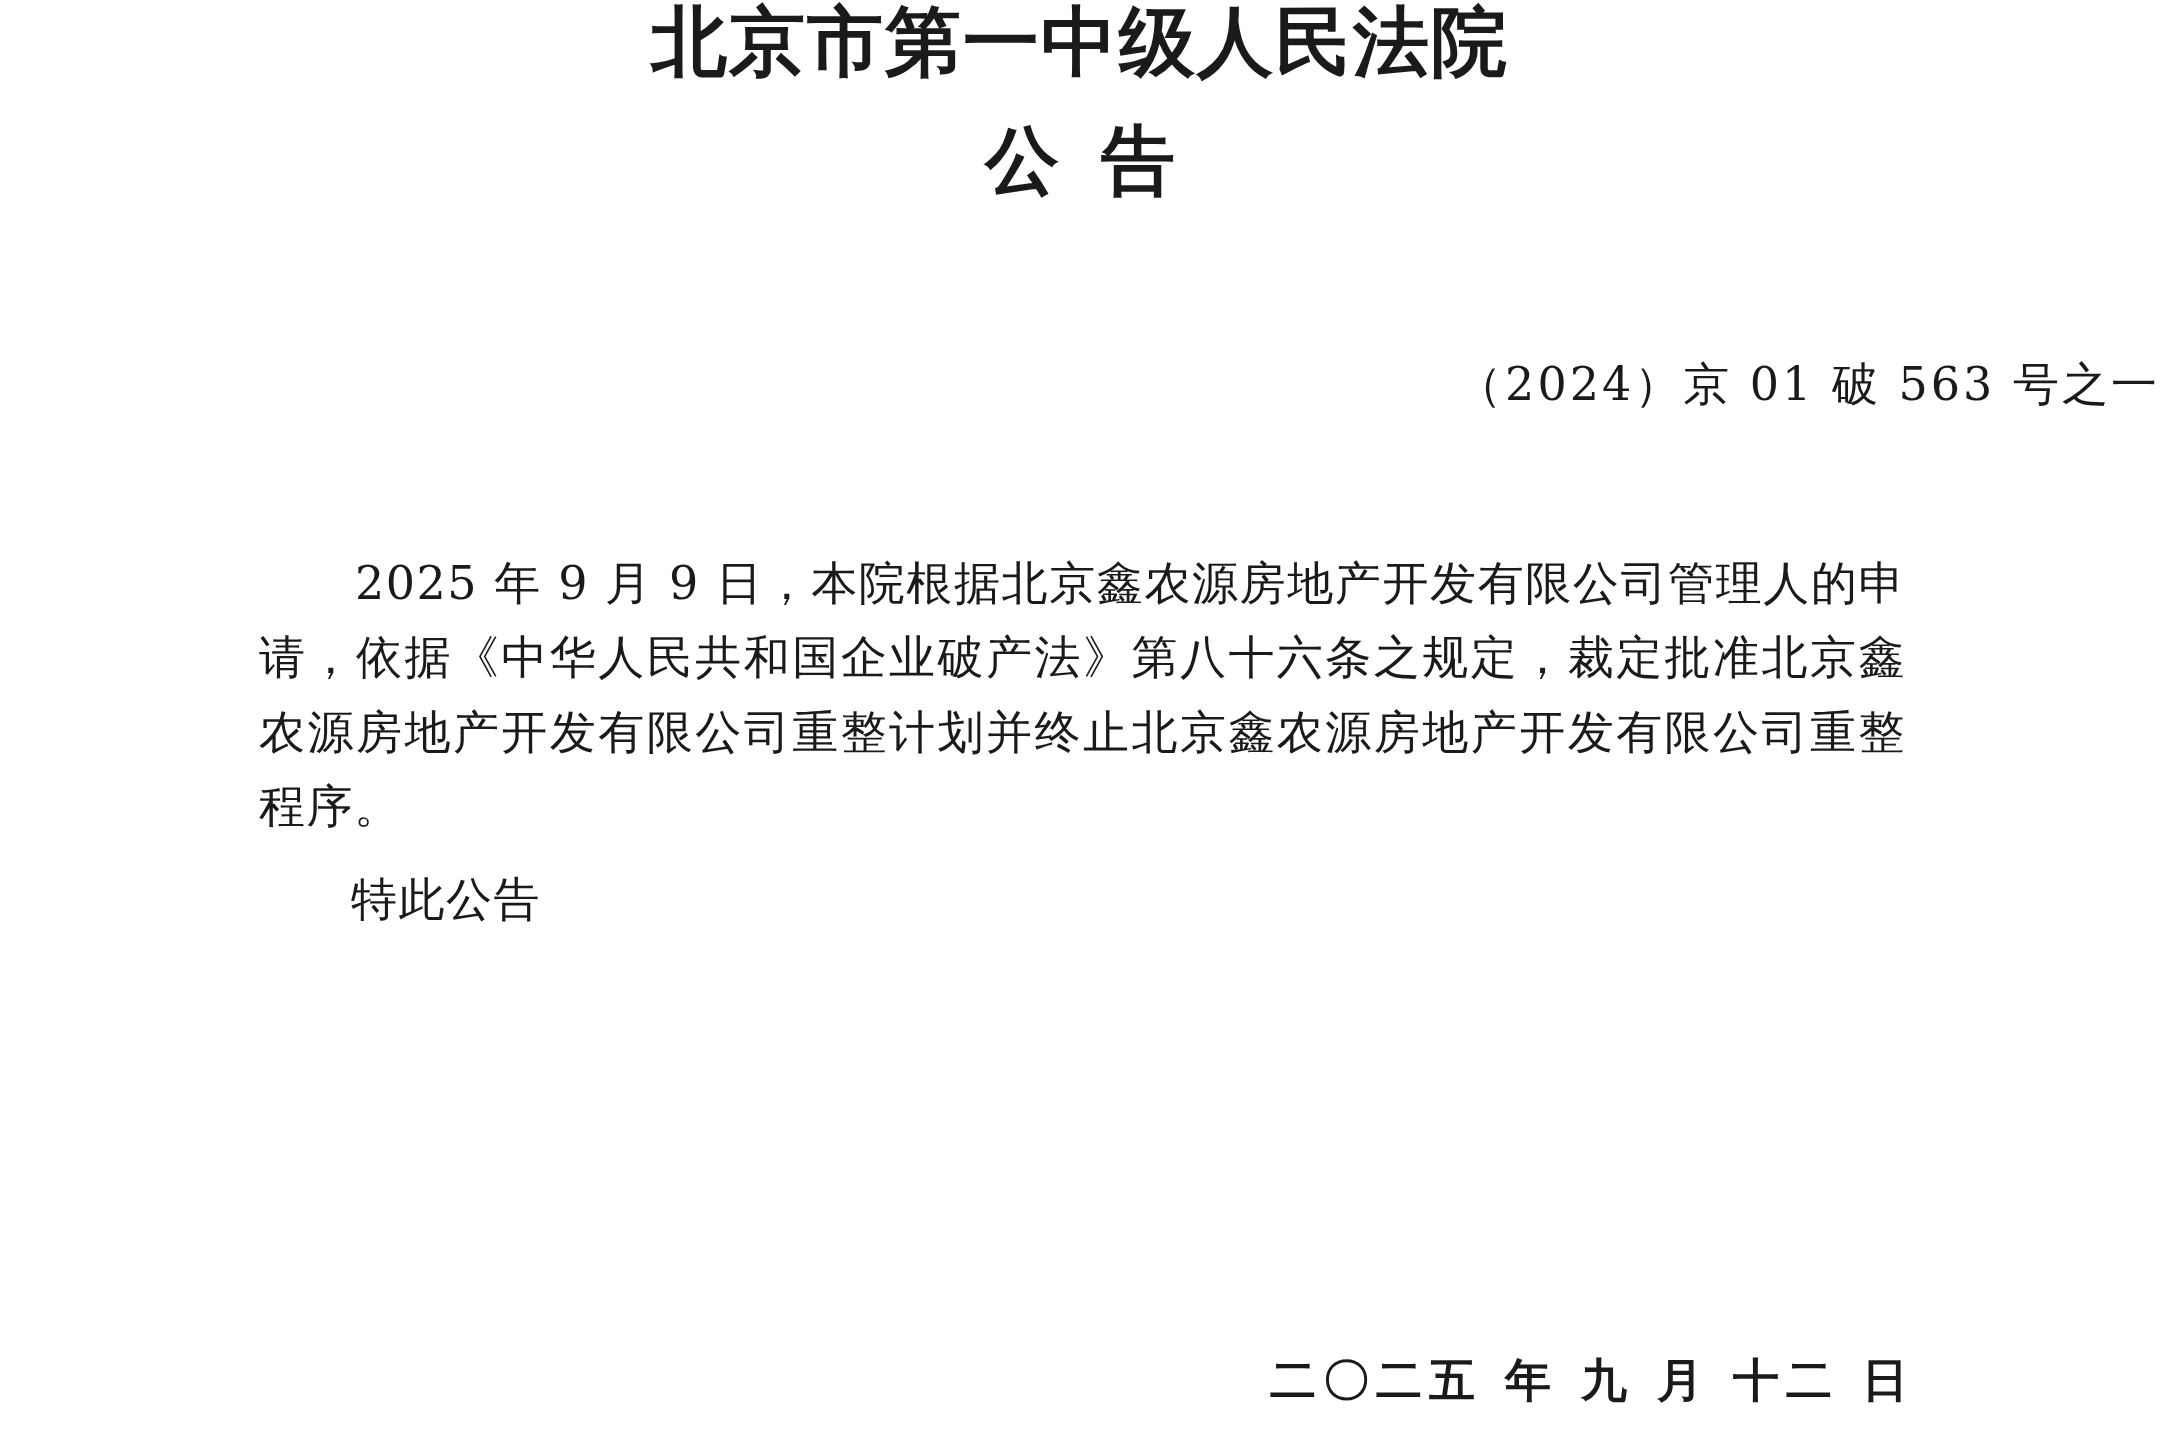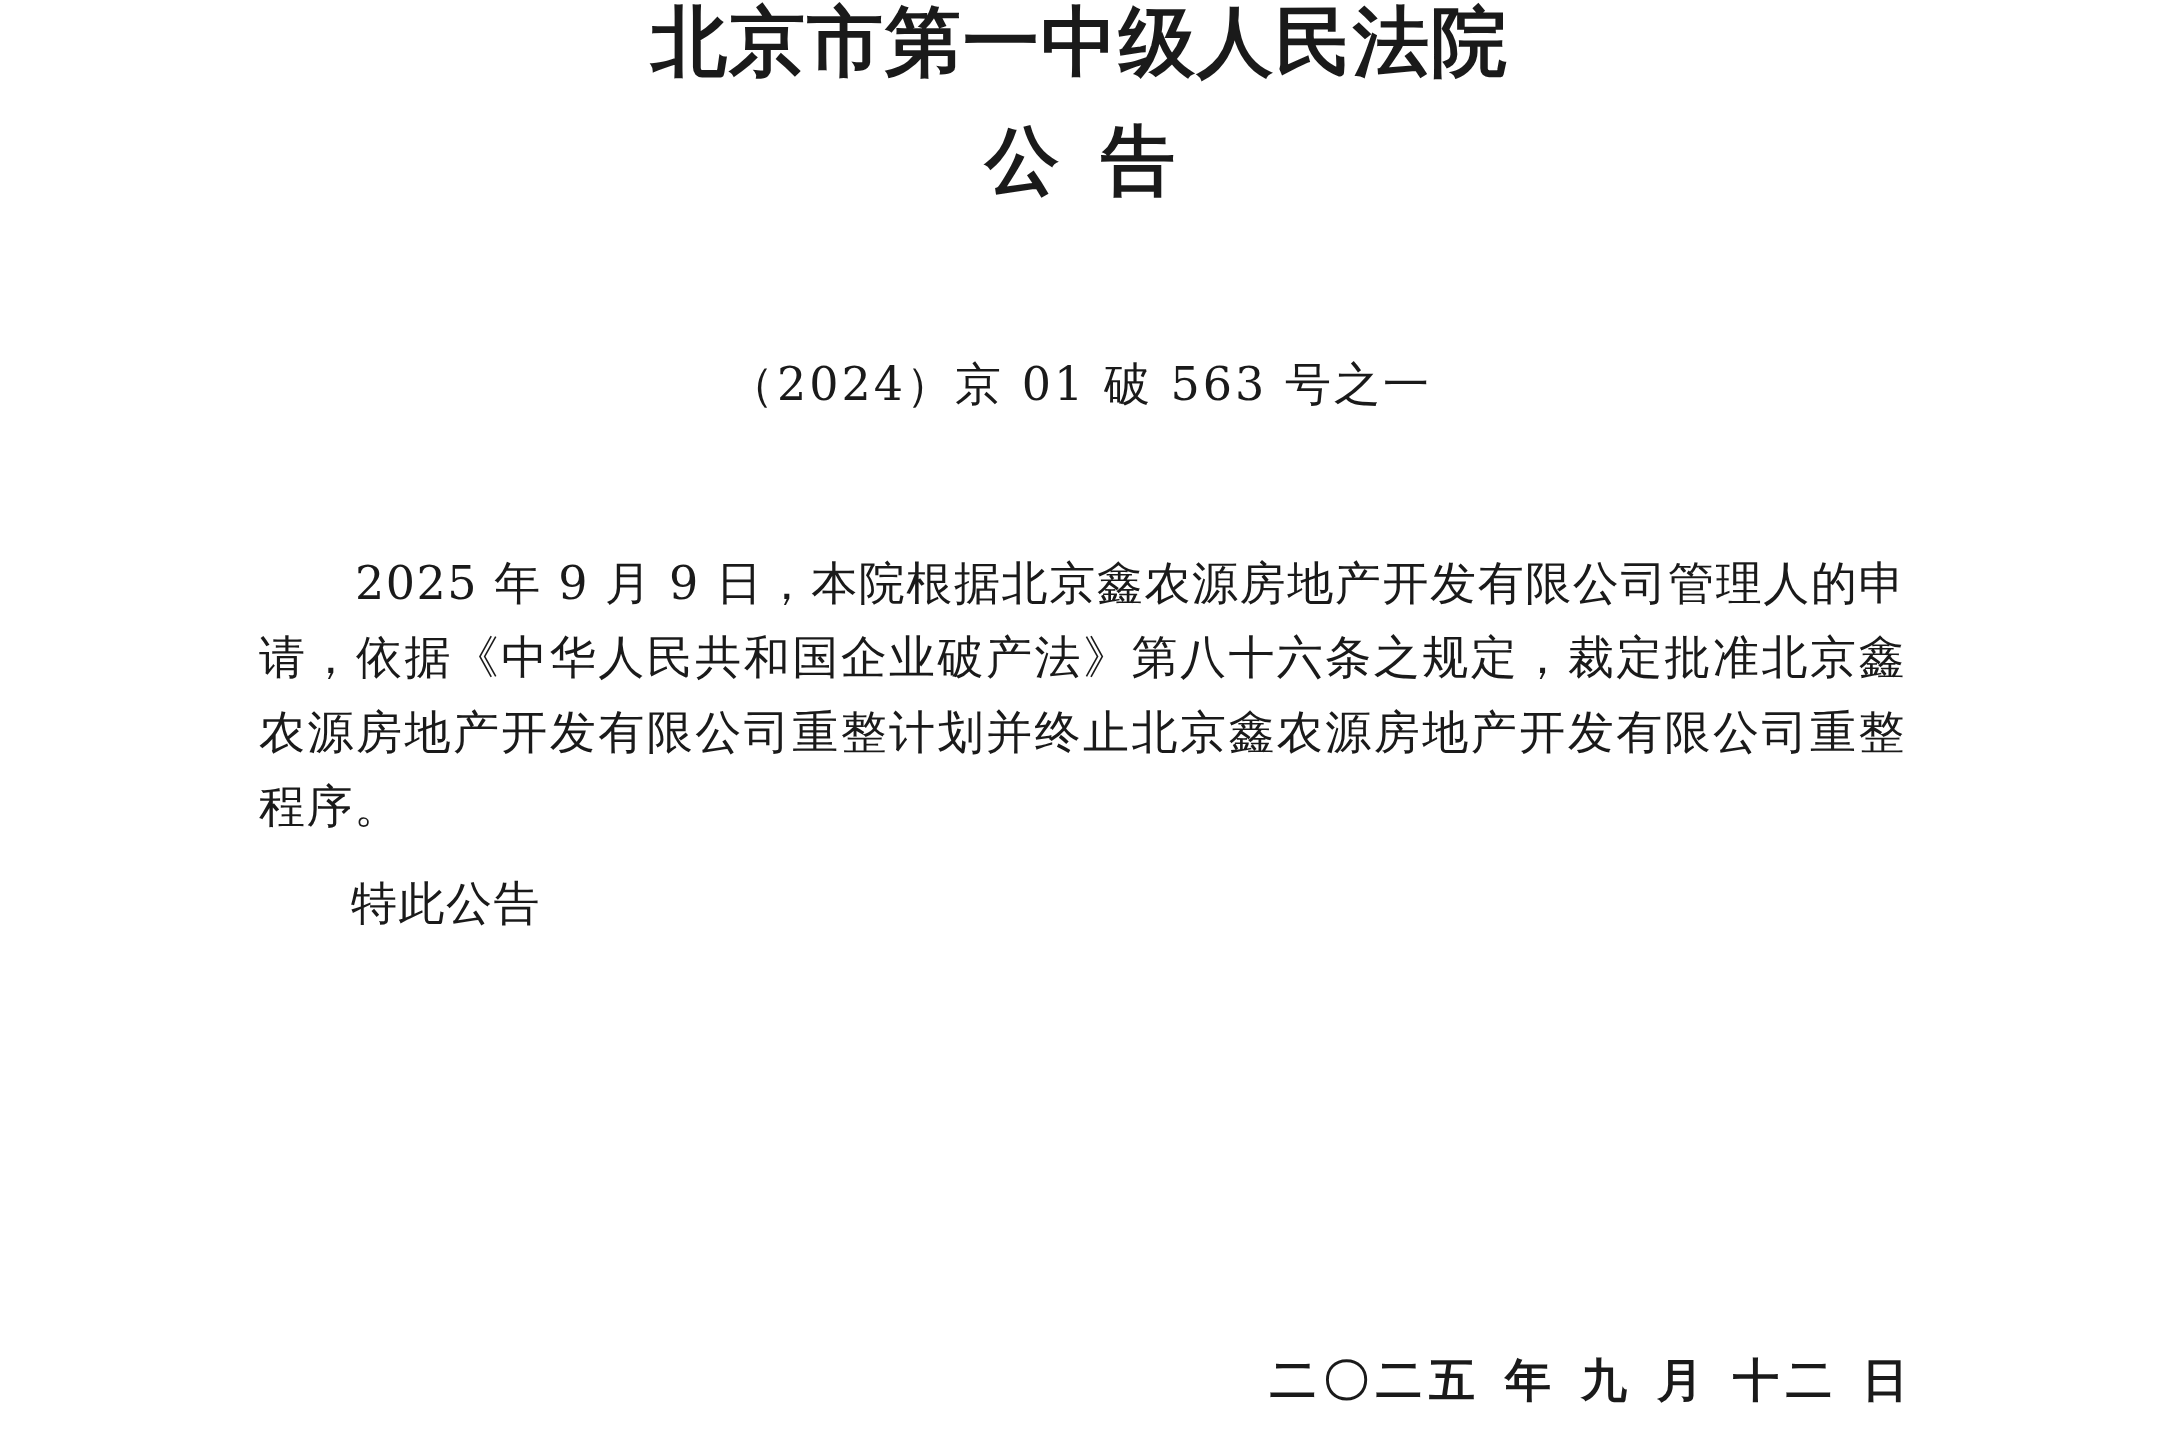--- a/index.html
+++ b/index.html
@@ -32,21 +32,21 @@
   .doc-type {
     text-align: center;
     font-weight: bold;
     font-size: 74px;
     letter-spacing: 42px;
     margin-top: 28px;
     padding-left: 42px;
     font-family: Liberation Sans, sans-serif;
   }
   .case-number {
-    text-align: center;
+    text-align: right;
     font-size: 46px;
     letter-spacing: 3px;
     margin-top: 142px;
     font-family: "DejaVu Serif", "Liberation Serif", serif;
   }
   .body-block {
     margin-top: 130px;
     padding: 0 250px 0 255px;
   }
   .body-paragraph {
@@ -57,20 +57,21 @@
     text-indent: 96px;
     letter-spacing: 1.5px;
     margin: 4px;
   }
   .notice-line {
     font-size: 46px;
     line-height: 1.62;
     text-indent: 96px;
     letter-spacing: 1.5px;
     margin: 22px 0 0 0;
+    font-family: Liberation Mono, monospace;
   }
   .date-line {
     position: absolute;
     right: 245px;
     bottom: 26px;
     font-size: 46px;
     letter-spacing: 7px;
     font-weight: bold;
   }
 </style>

